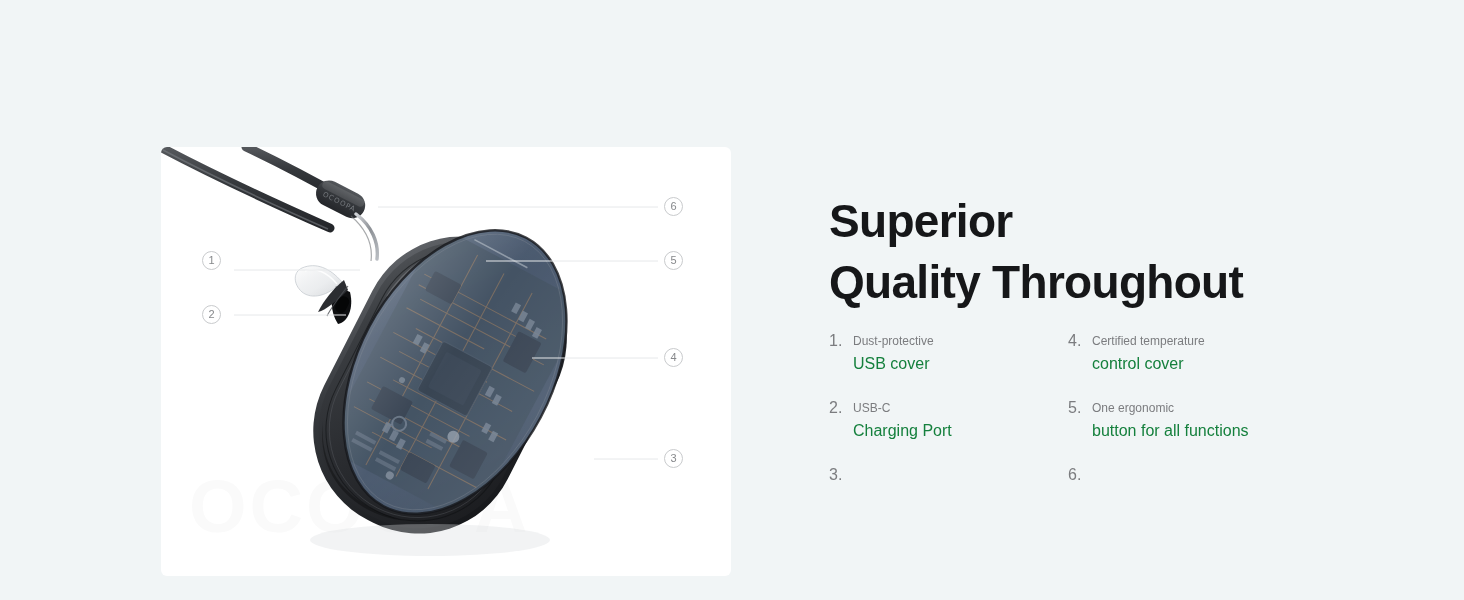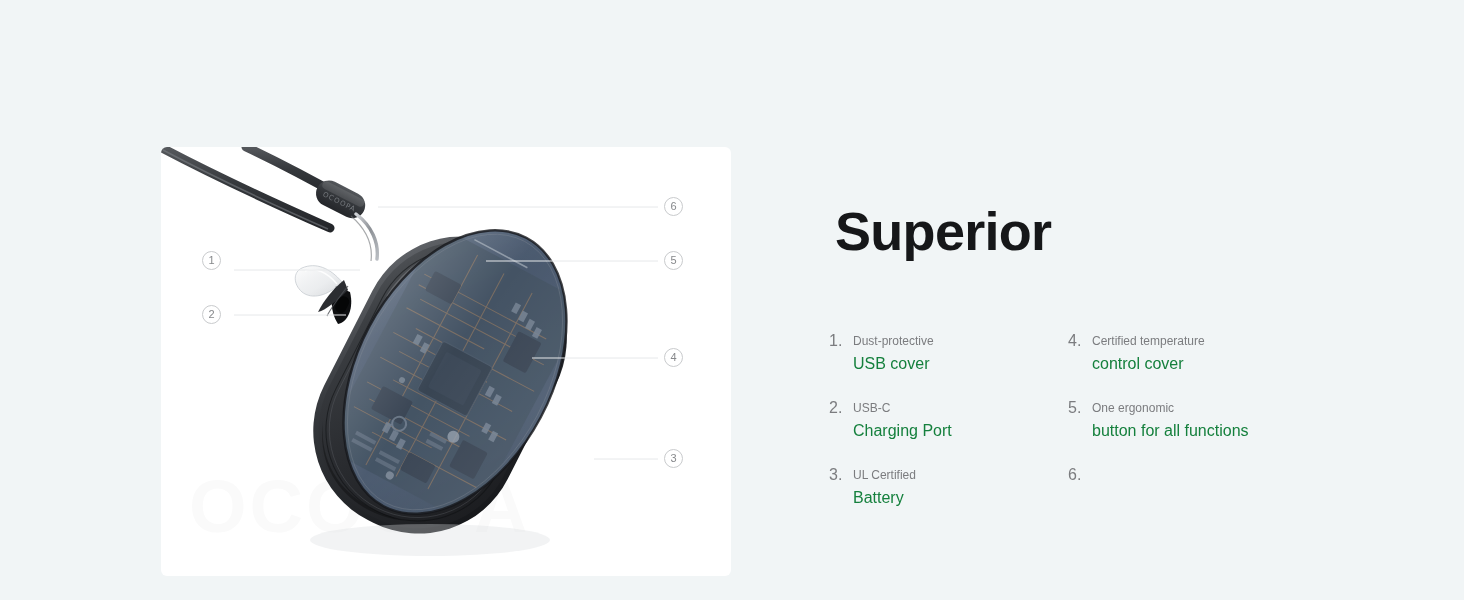--- a/index.html
+++ b/index.html
@@ -48,23 +48,23 @@
   }
 
   
   #text-panel {
     position: absolute;
     left: 800px; top: 0;
     width: 664px; height: 600px;
   }
   #headline {
     position: absolute;
-    left: 35px;
+    left: 29px;
     top: 160px;
-    font-size: 54px;
+    font-size: 46px;
     font-weight: bold;
     color: #161719;
     line-height: 1.32;
     letter-spacing: -0.7px;
   }
   #headline .hl-line { display: block; white-space: nowrap; }
 
   #features {
     position: absolute;
     left: 29px;
@@ -317,20 +317,21 @@
   <div class="marker" style="left:664px; top:449px;">3</div>
   <div class="marker" style="left:664px; top:348px;">4</div>
   <div class="marker" style="left:664px; top:251px;">5</div>
   <div class="marker" style="left:664px; top:197px;">6</div>
 </div>
 
 <div id="text-panel">
 
   <h1 id="headline">
     <span class="hl-line">Superior</span>
+    <span class="hl-line">Quality Throughout</span>
   </h1>
 
   <div id="features">
 
     <div class="feat-col">
       <div class="feat-item">
         <span class="feat-num">1.</span>
         <span class="feat-body">
           <span class="feat-top">Dust-protective</span><br>
           <span class="feat-bottom">USB cover</span>
@@ -338,24 +339,20 @@
       </div>
       <div class="feat-item">
         <span class="feat-num">2.</span>
         <span class="feat-body">
           <span class="feat-top">USB-C</span><br>
           <span class="feat-bottom">Charging Port</span>
         </span>
       </div>
       <div class="feat-item">
         <span class="feat-num">3.</span>
-        <span class="feat-body">
-          <span class="feat-top">UL Certified</span><br>
-          <span class="feat-bottom">Battery</span>
-        </span>
       </div>
     </div>
 
     <div class="feat-col">
       <div class="feat-item">
         <span class="feat-num">4.</span>
         <span class="feat-body">
           <span class="feat-top">Certified temperature</span><br>
           <span class="feat-bottom">control cover</span>
         </span>

